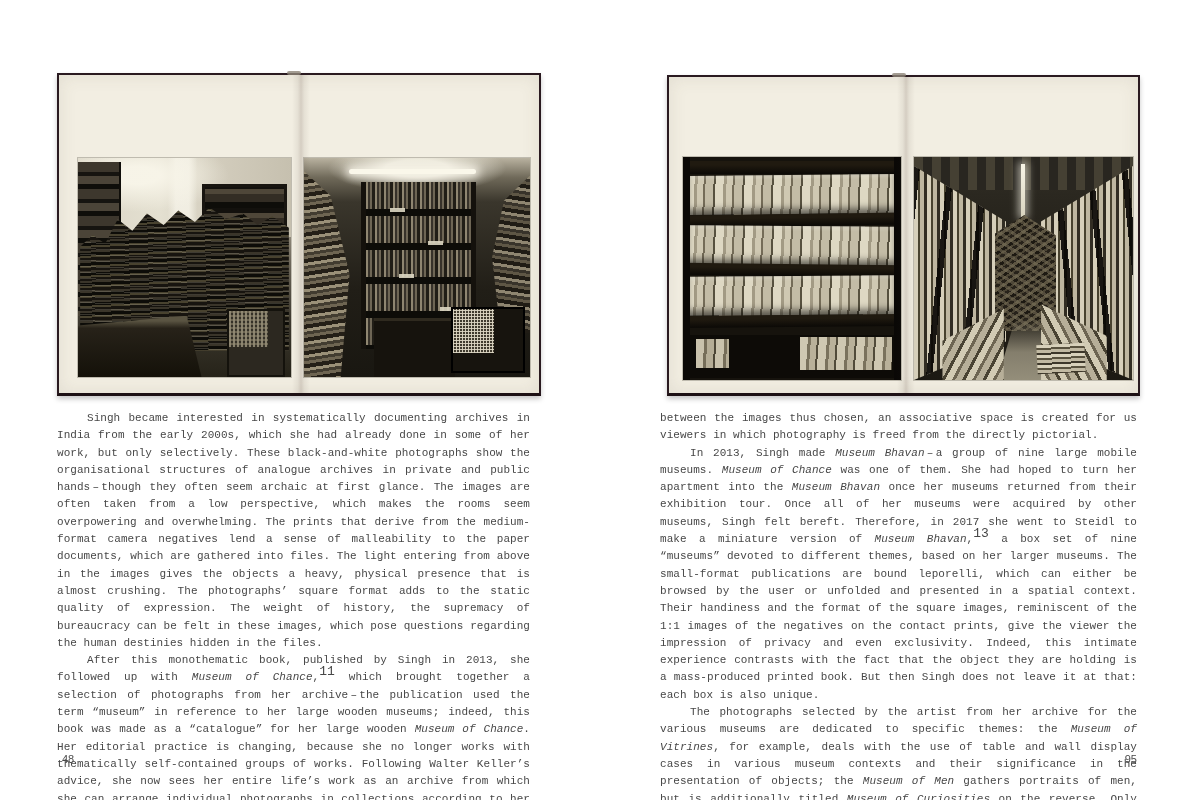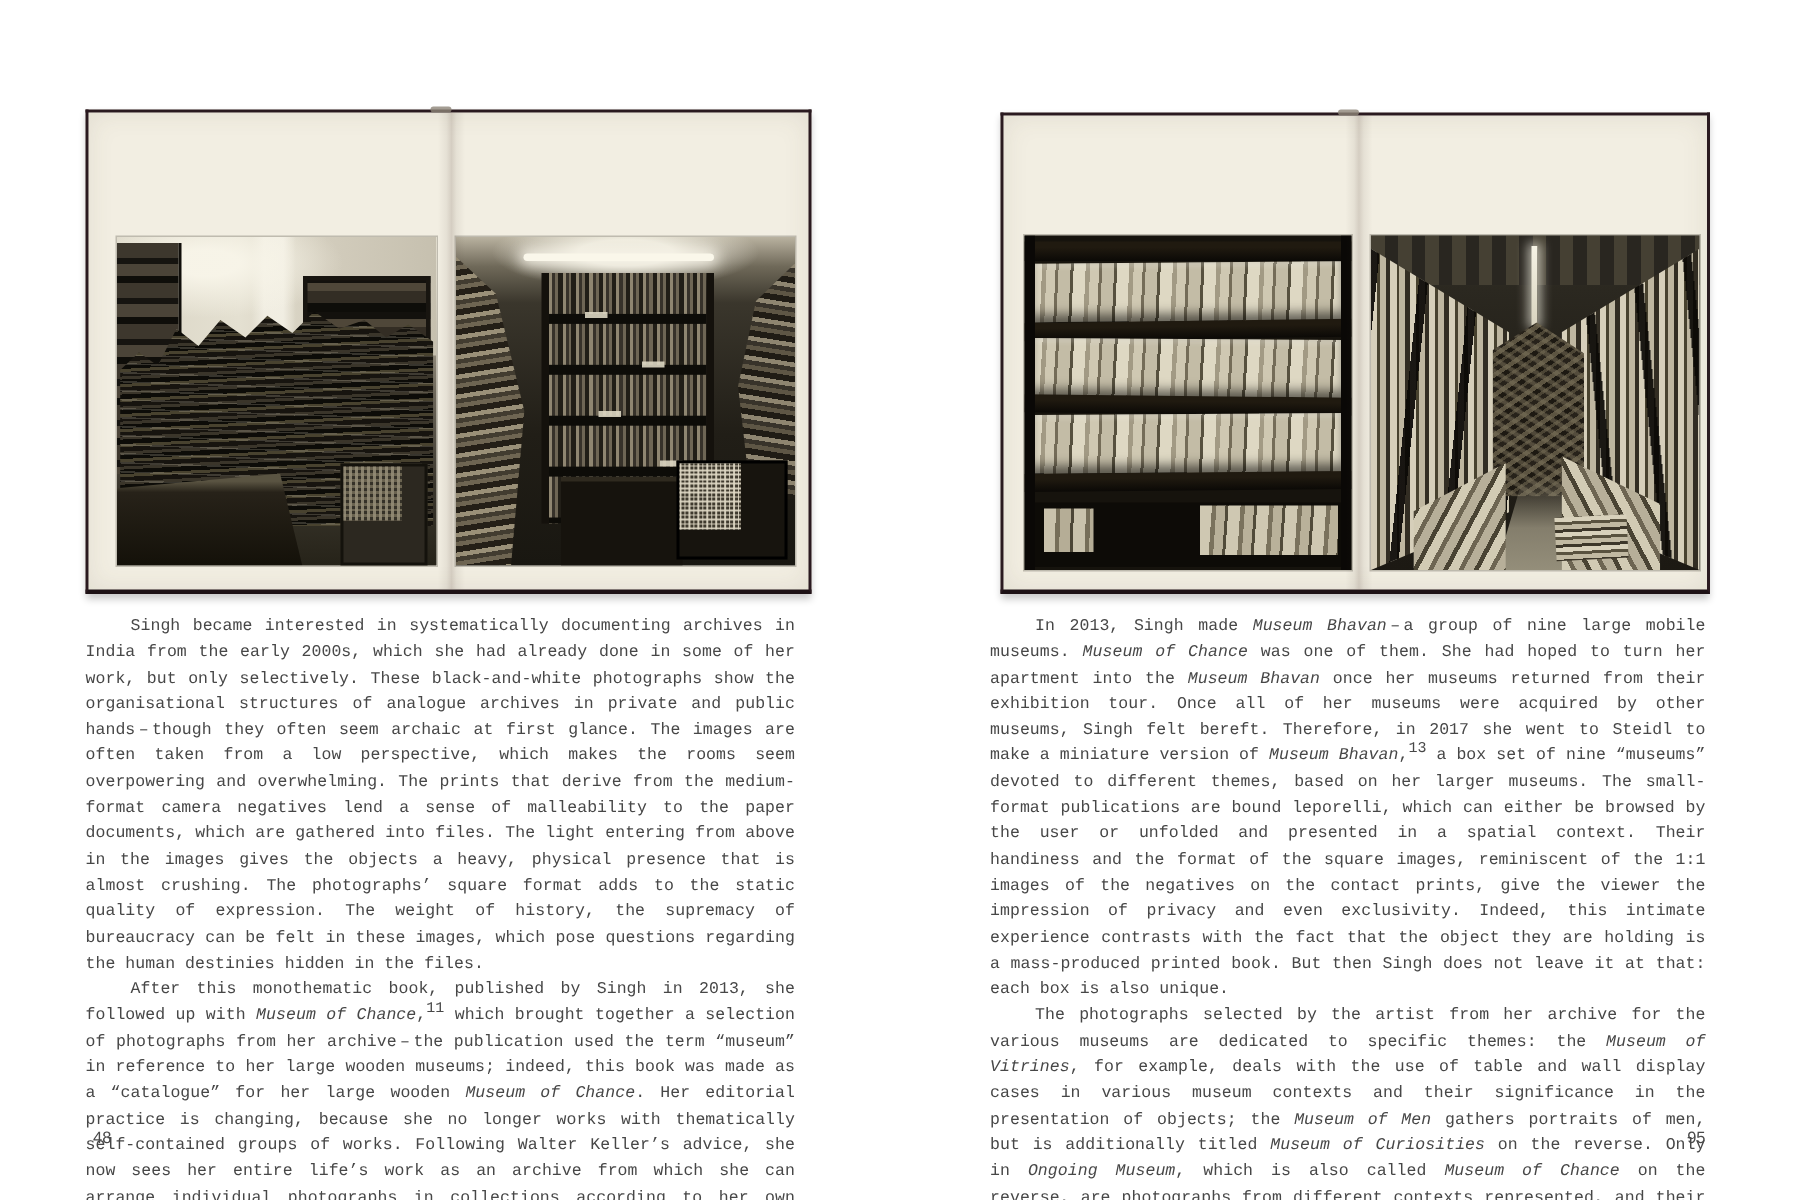--- a/index.html
+++ b/index.html
@@ -130,21 +130,21 @@
   .pd-crate { right:22%; bottom:3%; width:22%; height:13%;
     background:repeating-linear-gradient(180deg,#d8d1bb 0 3px,#59523f 3px 5px,#c1b9a2 5px 8px,#3d372a 8px 10px);
     transform:rotate(-3deg); }
 
   
   .text-col { position:absolute; color:#474747; font-size:11px; line-height:17.3px;
     text-align:justify; letter-spacing:0.04px;font-family:Liberation Mono, monospace; }
   .text-col p.para { margin:0; }
   .text-col p.indent { text-indent:30px; }
   .text-col i { font-style:italic; }
-  .text-col sup { font-size:10px; line-height:0; vertical-align:super; letter-spacing:0; }
+  .text-col sup { font-size:13px; line-height:0; vertical-align:super; letter-spacing:0; }
   .page-num { position:absolute; color:#4a4a4a; font-size:11px; }
 </style>
 </head>
 <body>
 
 <div class="canvas">
 
   <div class="book" style="left:57px;top:73px;width:484px;height:323px">
     <div class="headband" style="left:228px"></div>
 
@@ -207,20 +207,21 @@
     </div>
 
     <div class="gutter" style="left:228px"></div>
   </div>
 
   <div class="text-col" style="left:57px;top:410px;width:473px">
       <p class="para indent">Singh became interested in systematically documenting archives in India from the early 2000s, which she had already done in some of her work, but only selectively. These black-and-white photographs show the organisational structures of analogue archives in private and public hands – though they often seem archaic at first glance. The images are often taken from a low perspective, which makes the rooms seem overpowering and overwhelming. The prints that derive from the medium-format camera negatives lend a sense of malleability to the paper documents, which are gathered into files. The light entering from above in the images gives the objects a heavy, physical presence that is almost crushing. The photographs’ square format adds to the static quality of expression. The weight of history, the supremacy of bureaucracy can be felt in these images, which pose questions regarding the human destinies hidden in the files.</p>
       <p class="para indent">After this monothematic book, published by Singh in 2013, she followed up with <i>Museum of Chance</i>,<sup>11</sup> which brought together a selection of photographs from her archive – the publication used the term “museum” in reference to her large wooden museums; indeed, this book was made as a “catalogue” for her large wooden <i>Museum of Chance</i>. Her editorial practice is changing, because she no longer works with thematically self-contained groups of works. Following Walter Keller’s advice, she now sees her entire life’s work as an archive from which she can arrange individual photographs in collections according to her own criteria: “I feel, I can hear the photographs.”<sup>12</sup> Thus she describes her intuitive approach to selecting images and arranging them for publication. In the format of an artist’s book and arranged in different ways in the exhibition, photographs from different times and themes come together in a visual essay. In the dialogue</p>
     </div>
   <div class="text-col" style="left:660px;top:410px;width:477px">
+      <p class="para">between the images thus chosen, an associative space is created for us viewers in which photography is freed from the directly pictorial.</p>
       <p class="para indent">In 2013, Singh made <i>Museum Bhavan</i> – a group of nine large mobile museums. <i>Museum of Chance</i> was one of them. She had hoped to turn her apartment into the <i>Museum Bhavan</i> once her museums returned from their exhibition tour. Once all of her museums were acquired by other museums, Singh felt bereft. Therefore, in 2017 she went to Steidl to make a miniature version of <i>Museum Bhavan</i>,<sup>13</sup> a box set of nine “museums” devoted to different themes, based on her larger museums. The small-format publications are bound leporelli, which can either be browsed by the user or unfolded and presented in a spatial context. Their handiness and the format of the square images, reminiscent of the 1:1 images of the negatives on the contact prints, give the viewer the impression of privacy and even exclusivity. Indeed, this intimate experience contrasts with the fact that the object they are holding is a mass-produced printed book. But then Singh does not leave it at that: each box is also unique.</p>
       <p class="para indent">The photographs selected by the artist from her archive for the various museums are dedicated to specific themes: the <i>Museum of Vitrines</i>, for example, deals with the use of table and wall display cases in various museum contexts and their significance in the presentation of objects; the <i>Museum of Men</i> gathers portraits of men, but is additionally titled <i>Museum of Curiosities</i> on the reverse. Only in <i>Ongoing Museum</i>, which is also called <i>Museum of Chance</i> on the reverse, are photographs from different contexts represented, and their arrangement allows the viewer to make wide-ranging associations. For Singh, every photograph taken over the course of her career</p>
     </div>
 
   <div class="page-num" style="left:62px;top:753px">48</div>
   <div class="page-num" style="left:1097px;top:753px;width:40px;text-align:right">95</div>
 
 </div>
 
 </body></html>

